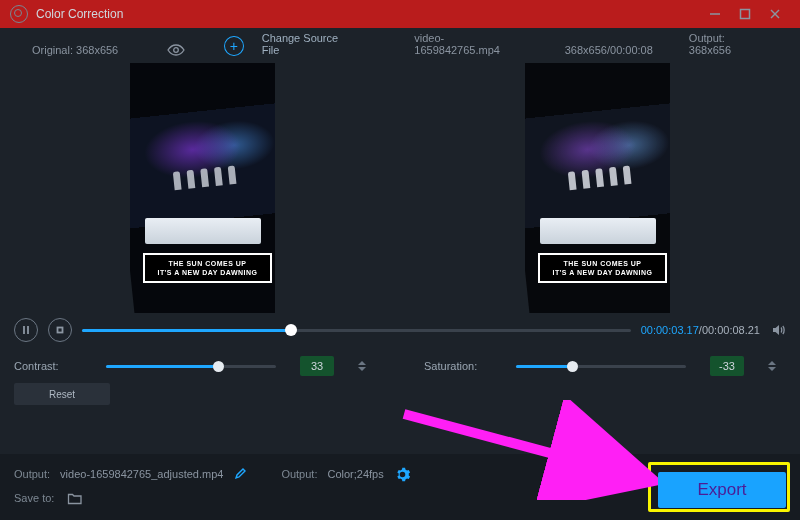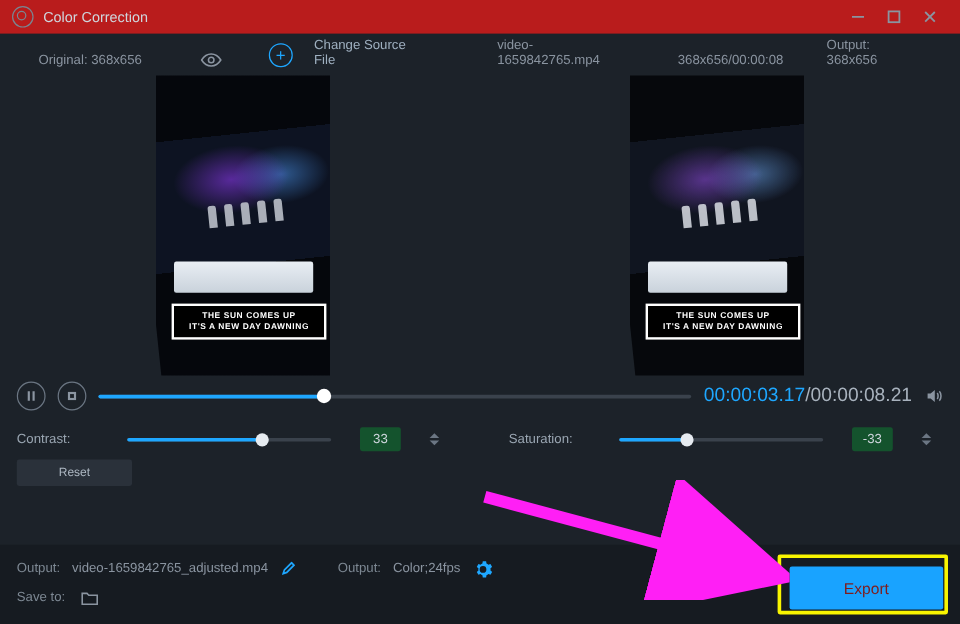--- a/index.html
+++ b/index.html
@@ -31,21 +31,21 @@
   .screen{position:absolute;left:10%;top:62%;width:80%;height:26px;background:linear-gradient(#e9eef4,#c9d2db);border-radius:2px}
   .caption{position:absolute;left:9%;top:76%;width:82%;background:#000;border:2px solid #fff;padding:4px 3px;text-align:center;color:#fff;font-weight:700;font-size:7px;letter-spacing:.5px;line-height:1.3}
   .preview.b .stage{filter:saturate(.7) brightness(1.1)}
   .transport{height:30px;display:flex;align-items:center;padding:0 14px;gap:10px}
   .tbtn{width:22px;height:22px;border:1.5px solid #6b7683;border-radius:50%;display:flex;align-items:center;justify-content:center}
   .tbtn svg{width:10px;height:10px;stroke:#8c96a2;stroke-width:1.8;fill:none}
   .seek{flex:1;height:14px;position:relative;display:flex;align-items:center}
   .seek .track{height:3px;width:100%;background:#3a424c;border-radius:2px;position:relative}
   .seek .fill{position:absolute;left:0;top:0;height:3px;background:#1ea7ff;border-radius:2px}
   .seek .thumb{position:absolute;top:-5px;width:12px;height:12px;background:#fff;border-radius:50%;margin-left:-6px}
-  .time{font-size:16px}
+  .time{font-size:11px}
   .time .cur{color:#1ea7ff}
   .vol{width:16px;display:flex;justify-content:center}
   .controls{padding:6px 14px 0 14px}
   .row{display:flex;align-items:center;height:30px;gap:24px}
   .lab{width:68px;color:#9aa6b2;font-size:11px}
   .sld{width:170px;height:14px;position:relative;display:flex;align-items:center}
   .sld .track{height:3px;width:100%;background:#3a424c;border-radius:2px;position:relative}
   .sld .fill{position:absolute;left:0;top:0;height:3px;background:#1ea7ff;border-radius:2px}
   .sld .thumb{position:absolute;top:-4px;width:11px;height:11px;background:#e6ebf0;border-radius:50%;margin-left:-5px}
   .num{width:34px;height:20px;background:#14532d;color:#cfd6dd;font-size:11px;display:flex;align-items:center;justify-content:center;border-radius:2px}
@@ -57,21 +57,21 @@
   .resetbtn{margin-top:2px;width:96px;height:22px;background:#2a313a;color:#aeb8c3;font-size:10px;display:flex;align-items:center;justify-content:center;border-radius:2px}
   .bottom{position:absolute;left:0;right:0;bottom:0;background:#161b21;padding:8px 14px 10px 14px}
   .brow{display:flex;align-items:center;height:24px;gap:10px;font-size:11px;color:#8a94a0}
   .brow .k{color:#7d8893}
   .pathbox{height:20px;background:#23292f;padding:0 8px;display:flex;align-items:center;color:#9aa6b2;border-radius:2px;min-width:230px}
   .dd{width:24px;height:20px;background:#23292f;display:flex;align-items:center;justify-content:center;border-left:1px solid #161b21}
   .dd svg{width:9px;height:9px;fill:#8a94a0}
   .folder{width:22px;height:20px;display:flex;align-items:center;justify-content:center}
   .gear{width:18px;height:18px;display:flex;align-items:center;justify-content:center}
   .pencil{width:14px;height:14px;display:flex;align-items:center;justify-content:center}
-  .export{position:absolute;right:14px;bottom:12px;width:128px;height:36px;background:#19a3ff;color:#7f1d1d;display:flex;align-items:center;justify-content:center;font-size:13px;border-radius:2px}
+  .export{position:absolute;right:14px;bottom:12px;width:128px;height:36px;background:#19a3ff;color:#4c1d95;display:flex;align-items:center;justify-content:center;font-size:17px;border-radius:2px}
   .hilite{position:absolute;right:10px;bottom:8px;width:136px;height:44px;border:3px solid #f9f500;border-radius:2px;pointer-events:none}
   .arrow{position:absolute;pointer-events:none}
 </style>
 </head>
 <body>
 
 <div class="titlebar">
   <div class="logo"></div>
   <div class="title">Color Correction</div>
   <div class="spacer"></div>

